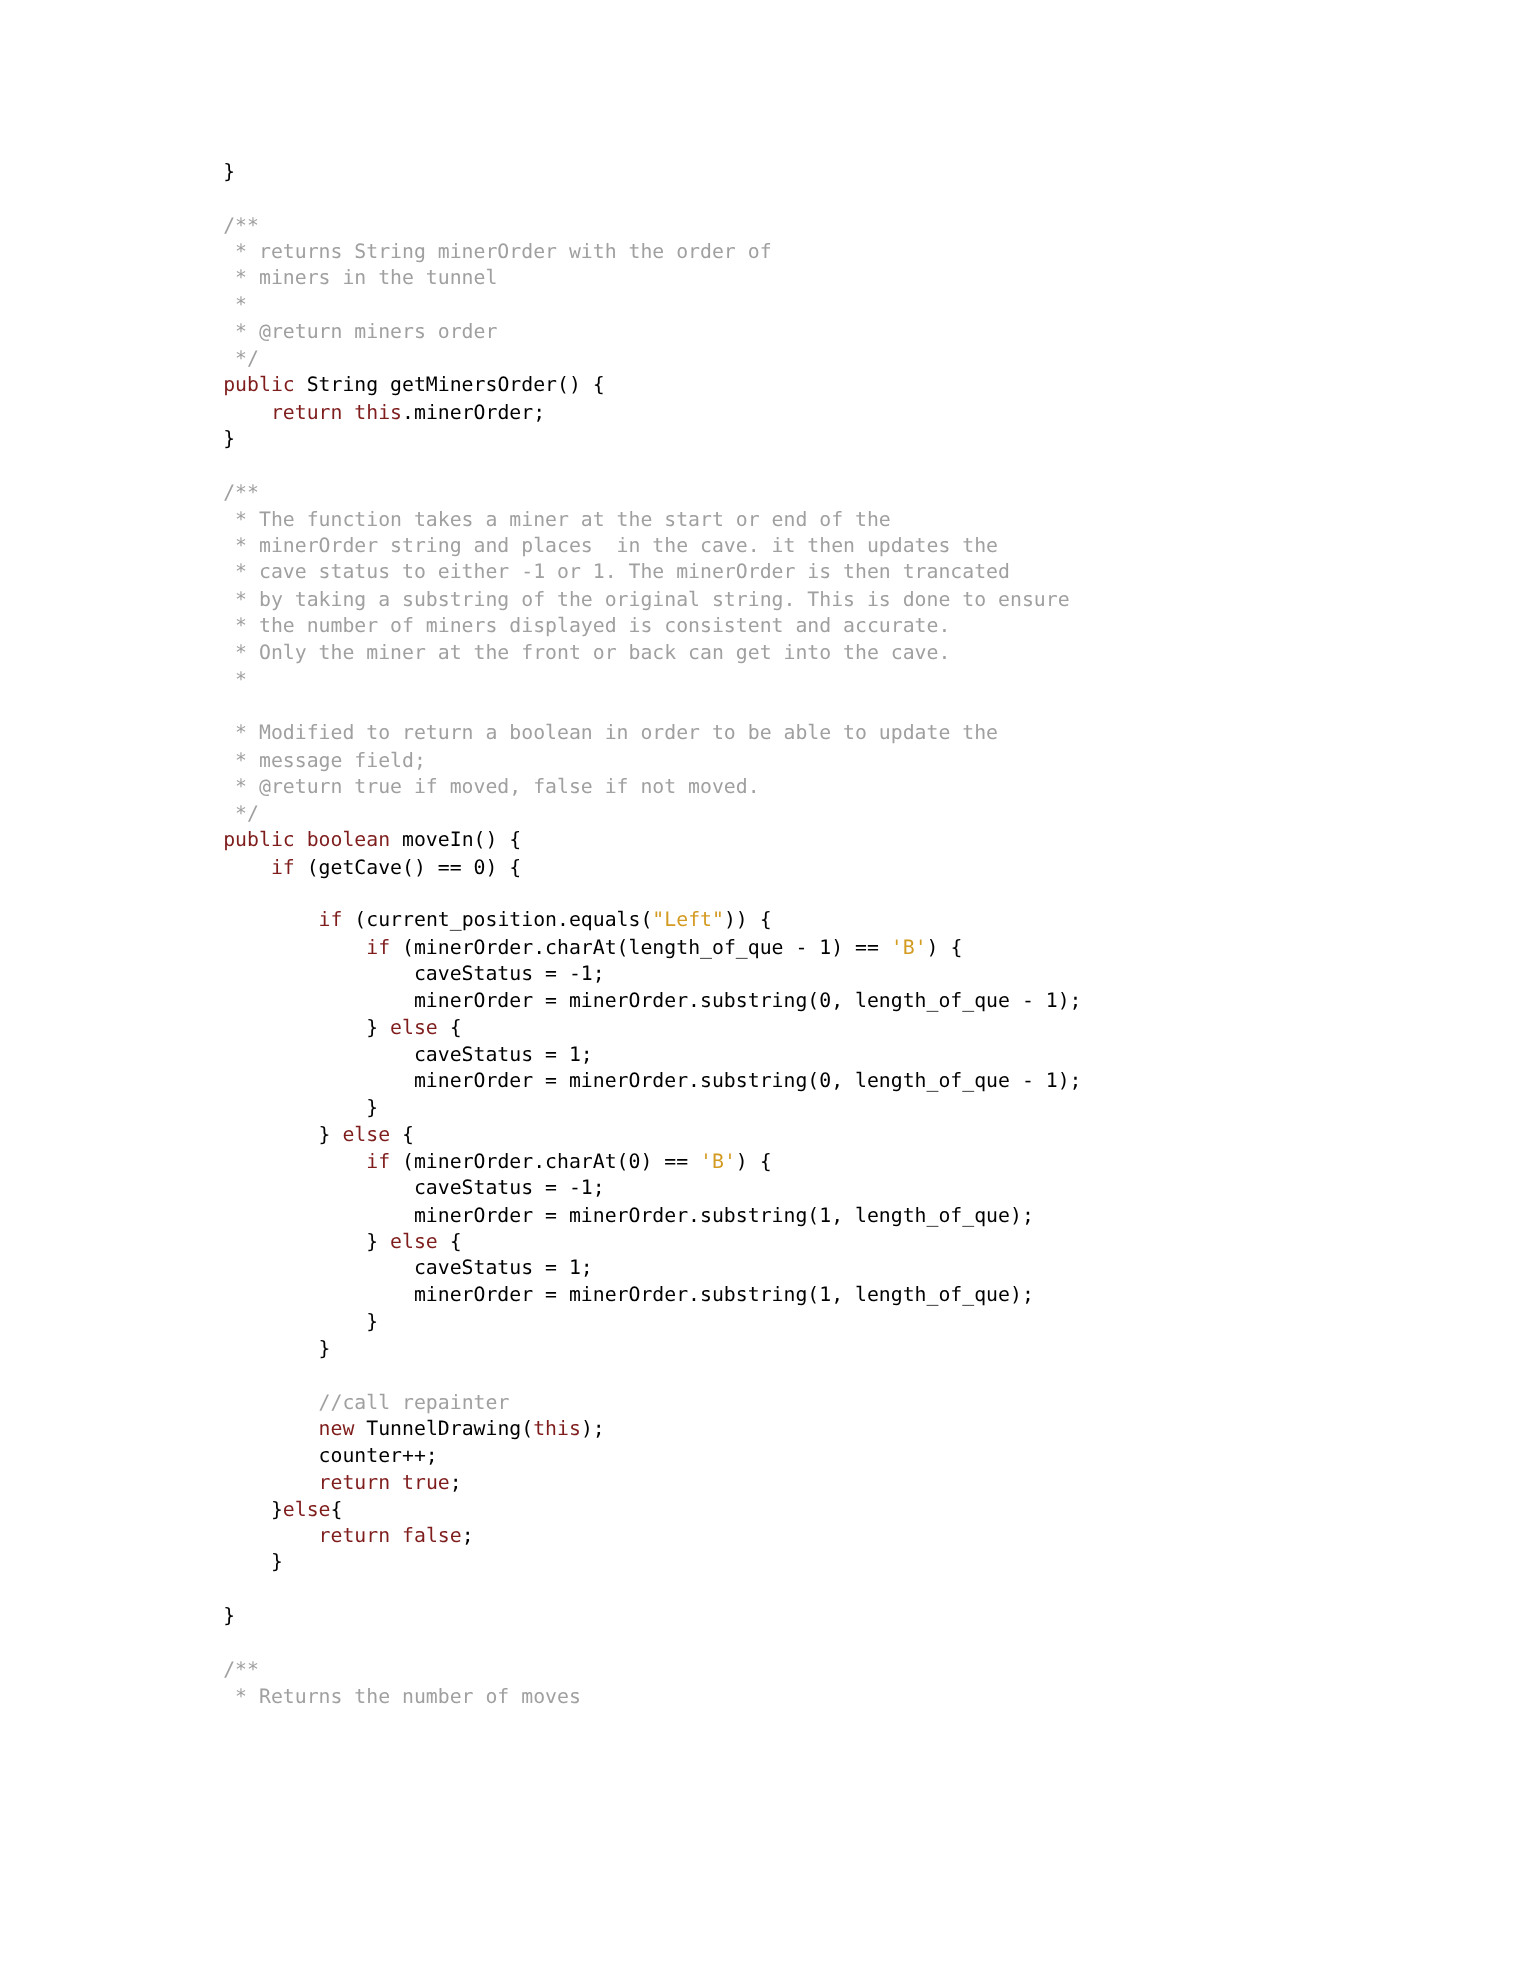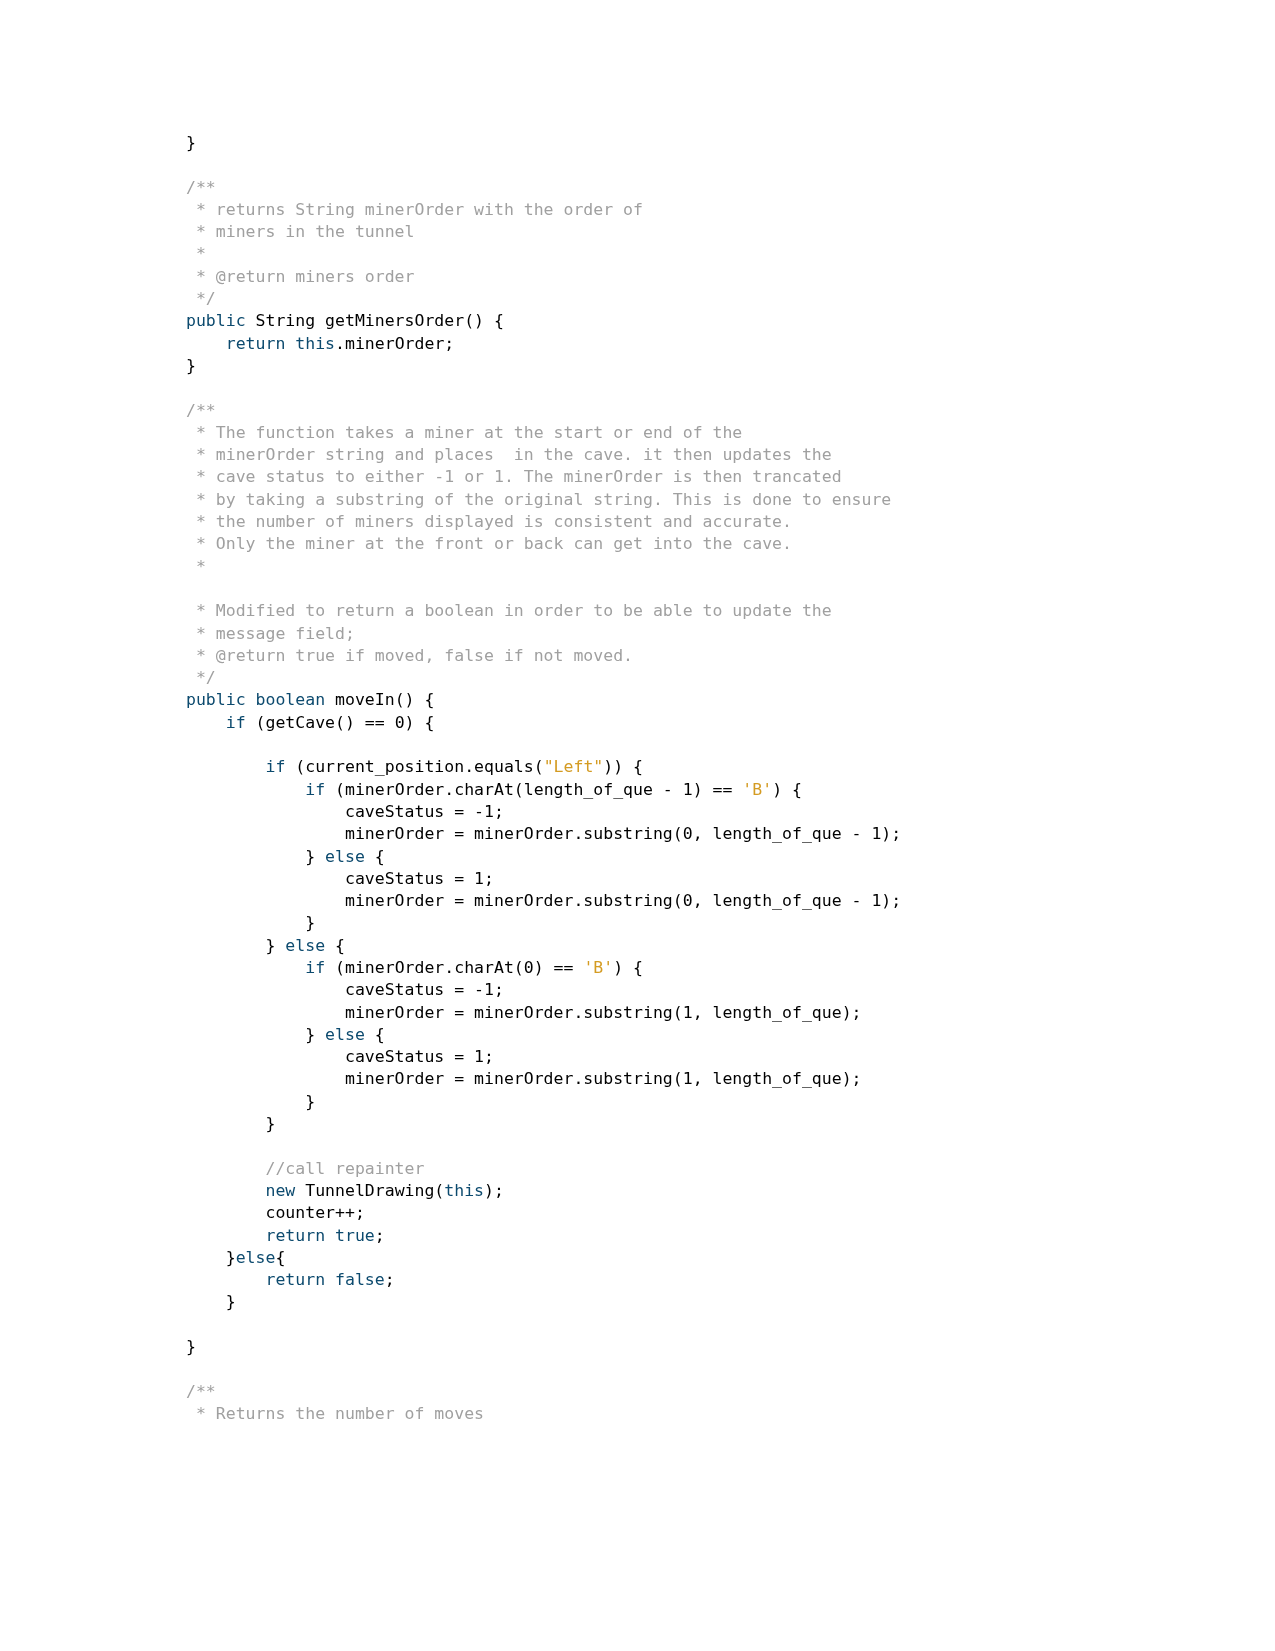--- a/index.html
+++ b/index.html
@@ -24,21 +24,21 @@
     line-height: 22.3px;
     white-space: pre;
     color: #000000;
     letter-spacing: 0px;
   }
   .ln {
     display: block;
     white-space: pre;
     min-height: 22.3px;
   }
-  .kw   { color: #0c4a6e; }
+  .kw   { color: #7f1d1d; }
   .cm   { color: #a0a0a0; }
   .str  { color: #d49b22; }
   .pl   { color: #000000; }
 </style>
 </head>
 <body>
 
 <div class="page">
   <div class="code-listing" id="code-listing"><span class="ln"><span class="pl">}</span></span><span class="ln">&nbsp;</span><span class="ln"><span class="cm">/**</span></span><span class="ln"><span class="cm"> * returns String minerOrder with the order of</span></span><span class="ln"><span class="cm"> * miners in the tunnel</span></span><span class="ln"><span class="cm"> *</span></span><span class="ln"><span class="cm"> * @return miners order</span></span><span class="ln"><span class="cm"> */</span></span><span class="ln"><span class="kw">public</span><span class="pl"> String getMinersOrder() {</span></span><span class="ln"><span class="pl">    </span><span class="kw">return</span><span class="pl"> </span><span class="kw">this</span><span class="pl">.minerOrder;</span></span><span class="ln"><span class="pl">}</span></span><span class="ln">&nbsp;</span><span class="ln"><span class="cm">/**</span></span><span class="ln"><span class="cm"> * The function takes a miner at the start or end of the</span></span><span class="ln"><span class="cm"> * minerOrder string and places  in the cave. it then updates the</span></span><span class="ln"><span class="cm"> * cave status to either -1 or 1. The minerOrder is then trancated</span></span><span class="ln"><span class="cm"> * by taking a substring of the original string. This is done to ensure</span></span><span class="ln"><span class="cm"> * the number of miners displayed is consistent and accurate.</span></span><span class="ln"><span class="cm"> * Only the miner at the front or back can get into the cave.</span></span><span class="ln"><span class="cm"> *</span></span><span class="ln">&nbsp;</span><span class="ln"><span class="cm"> * Modified to return a boolean in order to be able to update the</span></span><span class="ln"><span class="cm"> * message field;</span></span><span class="ln"><span class="cm"> * @return true if moved, false if not moved.</span></span><span class="ln"><span class="cm"> */</span></span><span class="ln"><span class="kw">public</span><span class="pl"> </span><span class="kw">boolean</span><span class="pl"> moveIn() {</span></span><span class="ln"><span class="pl">    </span><span class="kw">if</span><span class="pl"> (getCave() == 0) {</span></span><span class="ln">&nbsp;</span><span class="ln"><span class="pl">        </span><span class="kw">if</span><span class="pl"> (current_position.equals(</span><span class="str">"Left"</span><span class="pl">)) {</span></span><span class="ln"><span class="pl">            </span><span class="kw">if</span><span class="pl"> (minerOrder.charAt(length_of_que - 1) == </span><span class="str">'B'</span><span class="pl">) {</span></span><span class="ln"><span class="pl">                caveStatus = -1;</span></span><span class="ln"><span class="pl">                minerOrder = minerOrder.substring(0, length_of_que - 1);</span></span><span class="ln"><span class="pl">            } </span><span class="kw">else</span><span class="pl"> {</span></span><span class="ln"><span class="pl">                caveStatus = 1;</span></span><span class="ln"><span class="pl">                minerOrder = minerOrder.substring(0, length_of_que - 1);</span></span><span class="ln"><span class="pl">            }</span></span><span class="ln"><span class="pl">        } </span><span class="kw">else</span><span class="pl"> {</span></span><span class="ln"><span class="pl">            </span><span class="kw">if</span><span class="pl"> (minerOrder.charAt(0) == </span><span class="str">'B'</span><span class="pl">) {</span></span><span class="ln"><span class="pl">                caveStatus = -1;</span></span><span class="ln"><span class="pl">                minerOrder = minerOrder.substring(1, length_of_que);</span></span><span class="ln"><span class="pl">            } </span><span class="kw">else</span><span class="pl"> {</span></span><span class="ln"><span class="pl">                caveStatus = 1;</span></span><span class="ln"><span class="pl">                minerOrder = minerOrder.substring(1, length_of_que);</span></span><span class="ln"><span class="pl">            }</span></span><span class="ln"><span class="pl">        }</span></span><span class="ln">&nbsp;</span><span class="ln"><span class="pl">        </span><span class="cm">//call repainter</span></span><span class="ln"><span class="pl">        </span><span class="kw">new</span><span class="pl"> TunnelDrawing(</span><span class="kw">this</span><span class="pl">);</span></span><span class="ln"><span class="pl">        counter++;</span></span><span class="ln"><span class="pl">        </span><span class="kw">return</span><span class="pl"> </span><span class="kw">true</span><span class="pl">;</span></span><span class="ln"><span class="pl">    }</span><span class="kw">else</span><span class="pl">{</span></span><span class="ln"><span class="pl">        </span><span class="kw">return</span><span class="pl"> </span><span class="kw">false</span><span class="pl">;</span></span><span class="ln"><span class="pl">    }</span></span><span class="ln">&nbsp;</span><span class="ln"><span class="pl">}</span></span><span class="ln">&nbsp;</span><span class="ln"><span class="cm">/**</span></span><span class="ln"><span class="cm"> * Returns the number of moves</span></span></div>
 </div>

